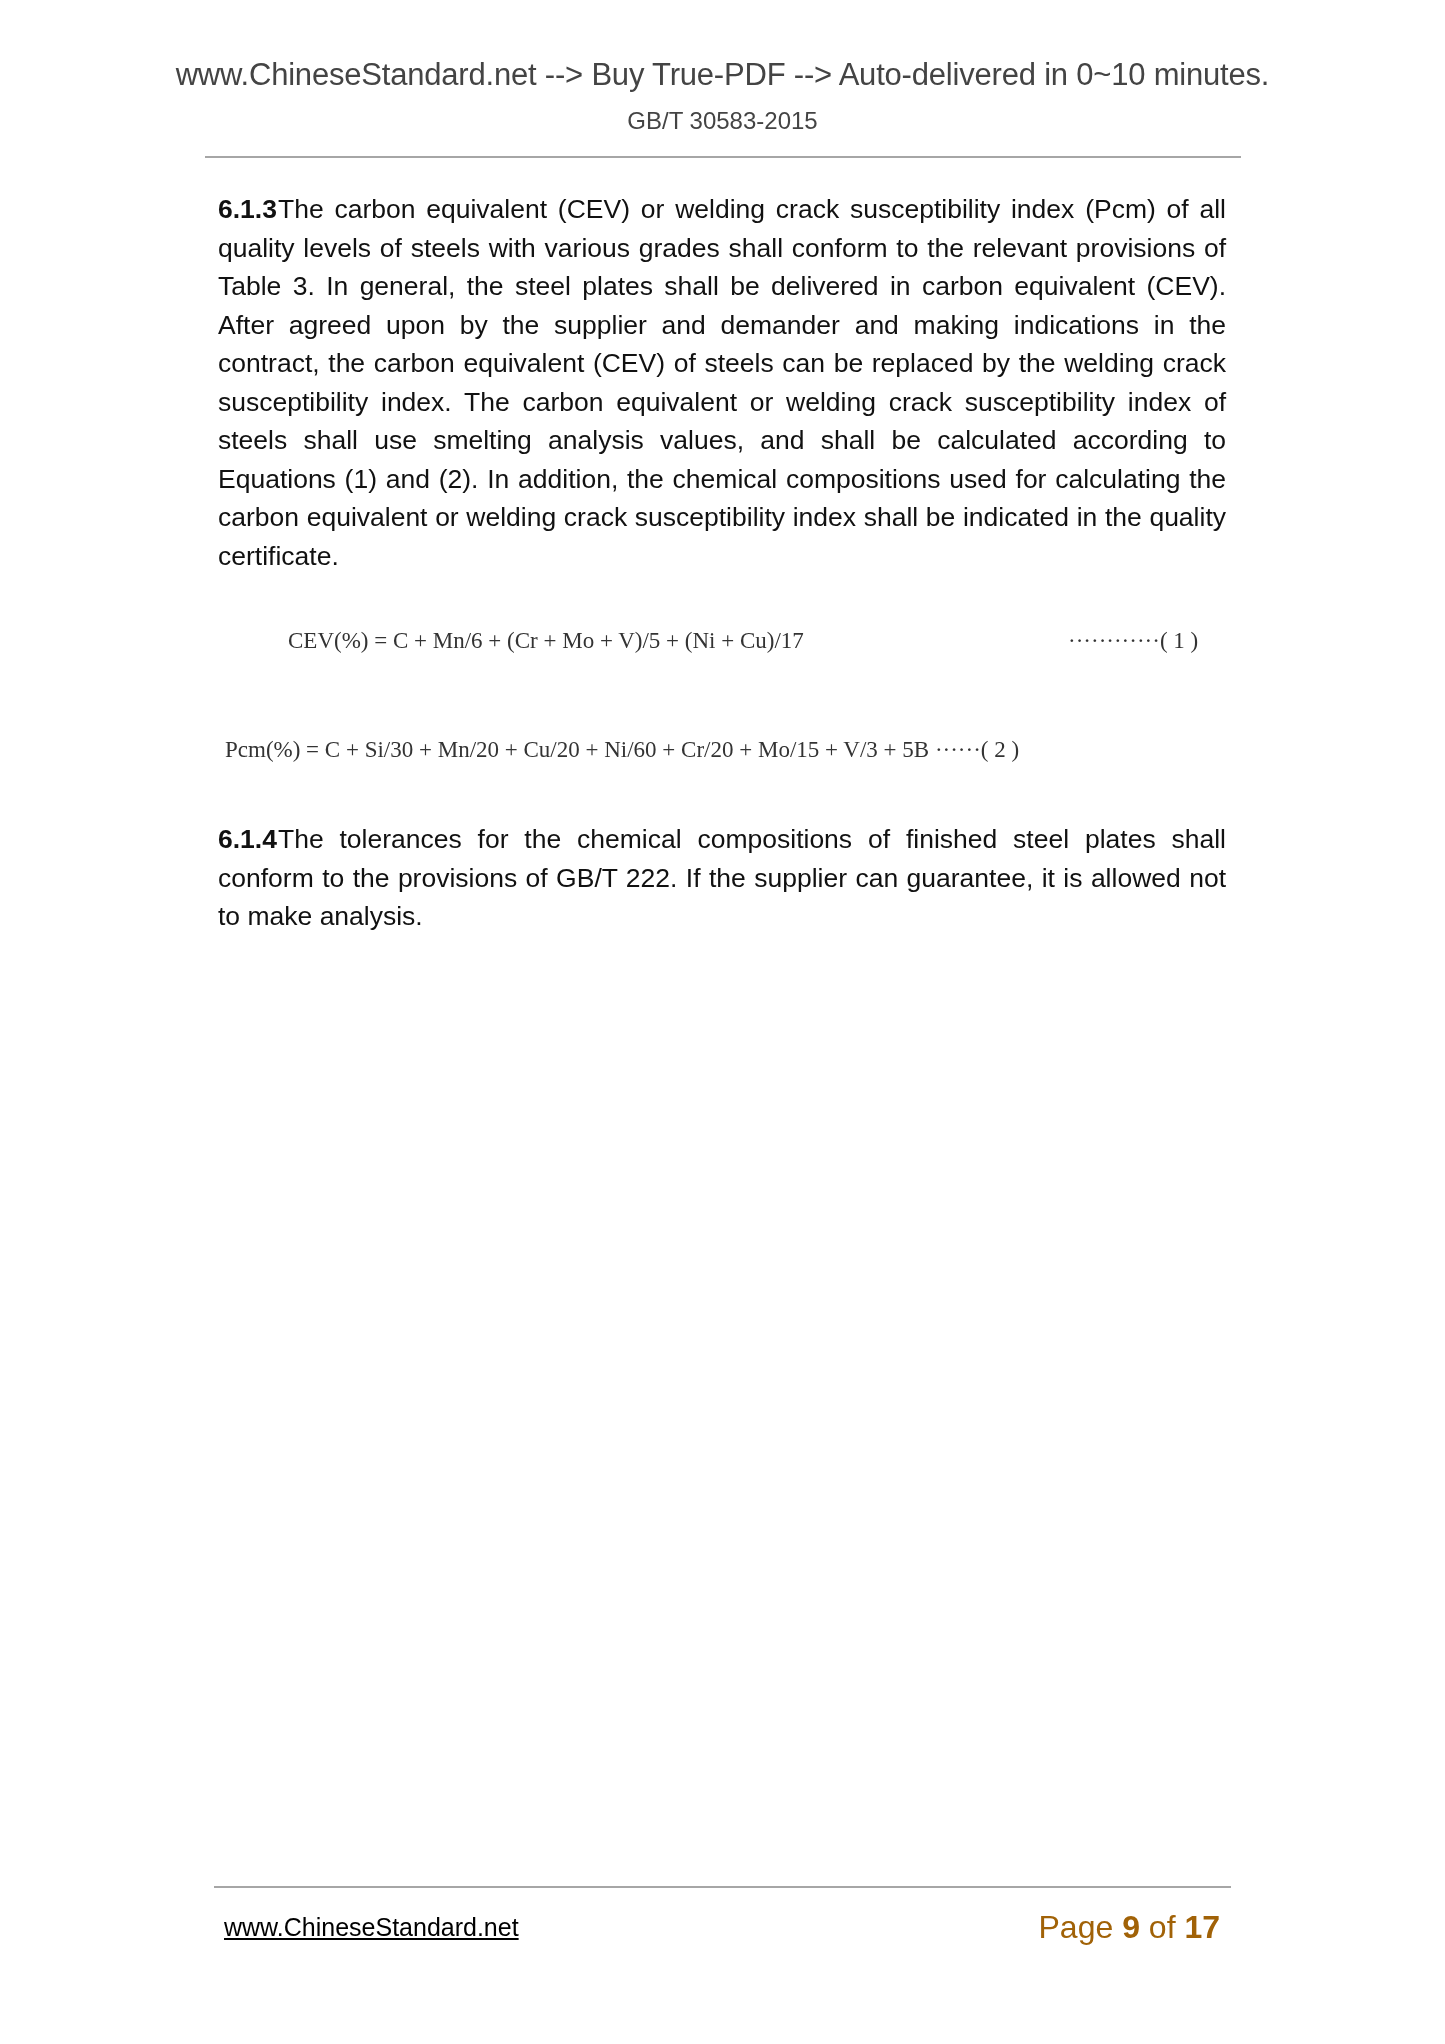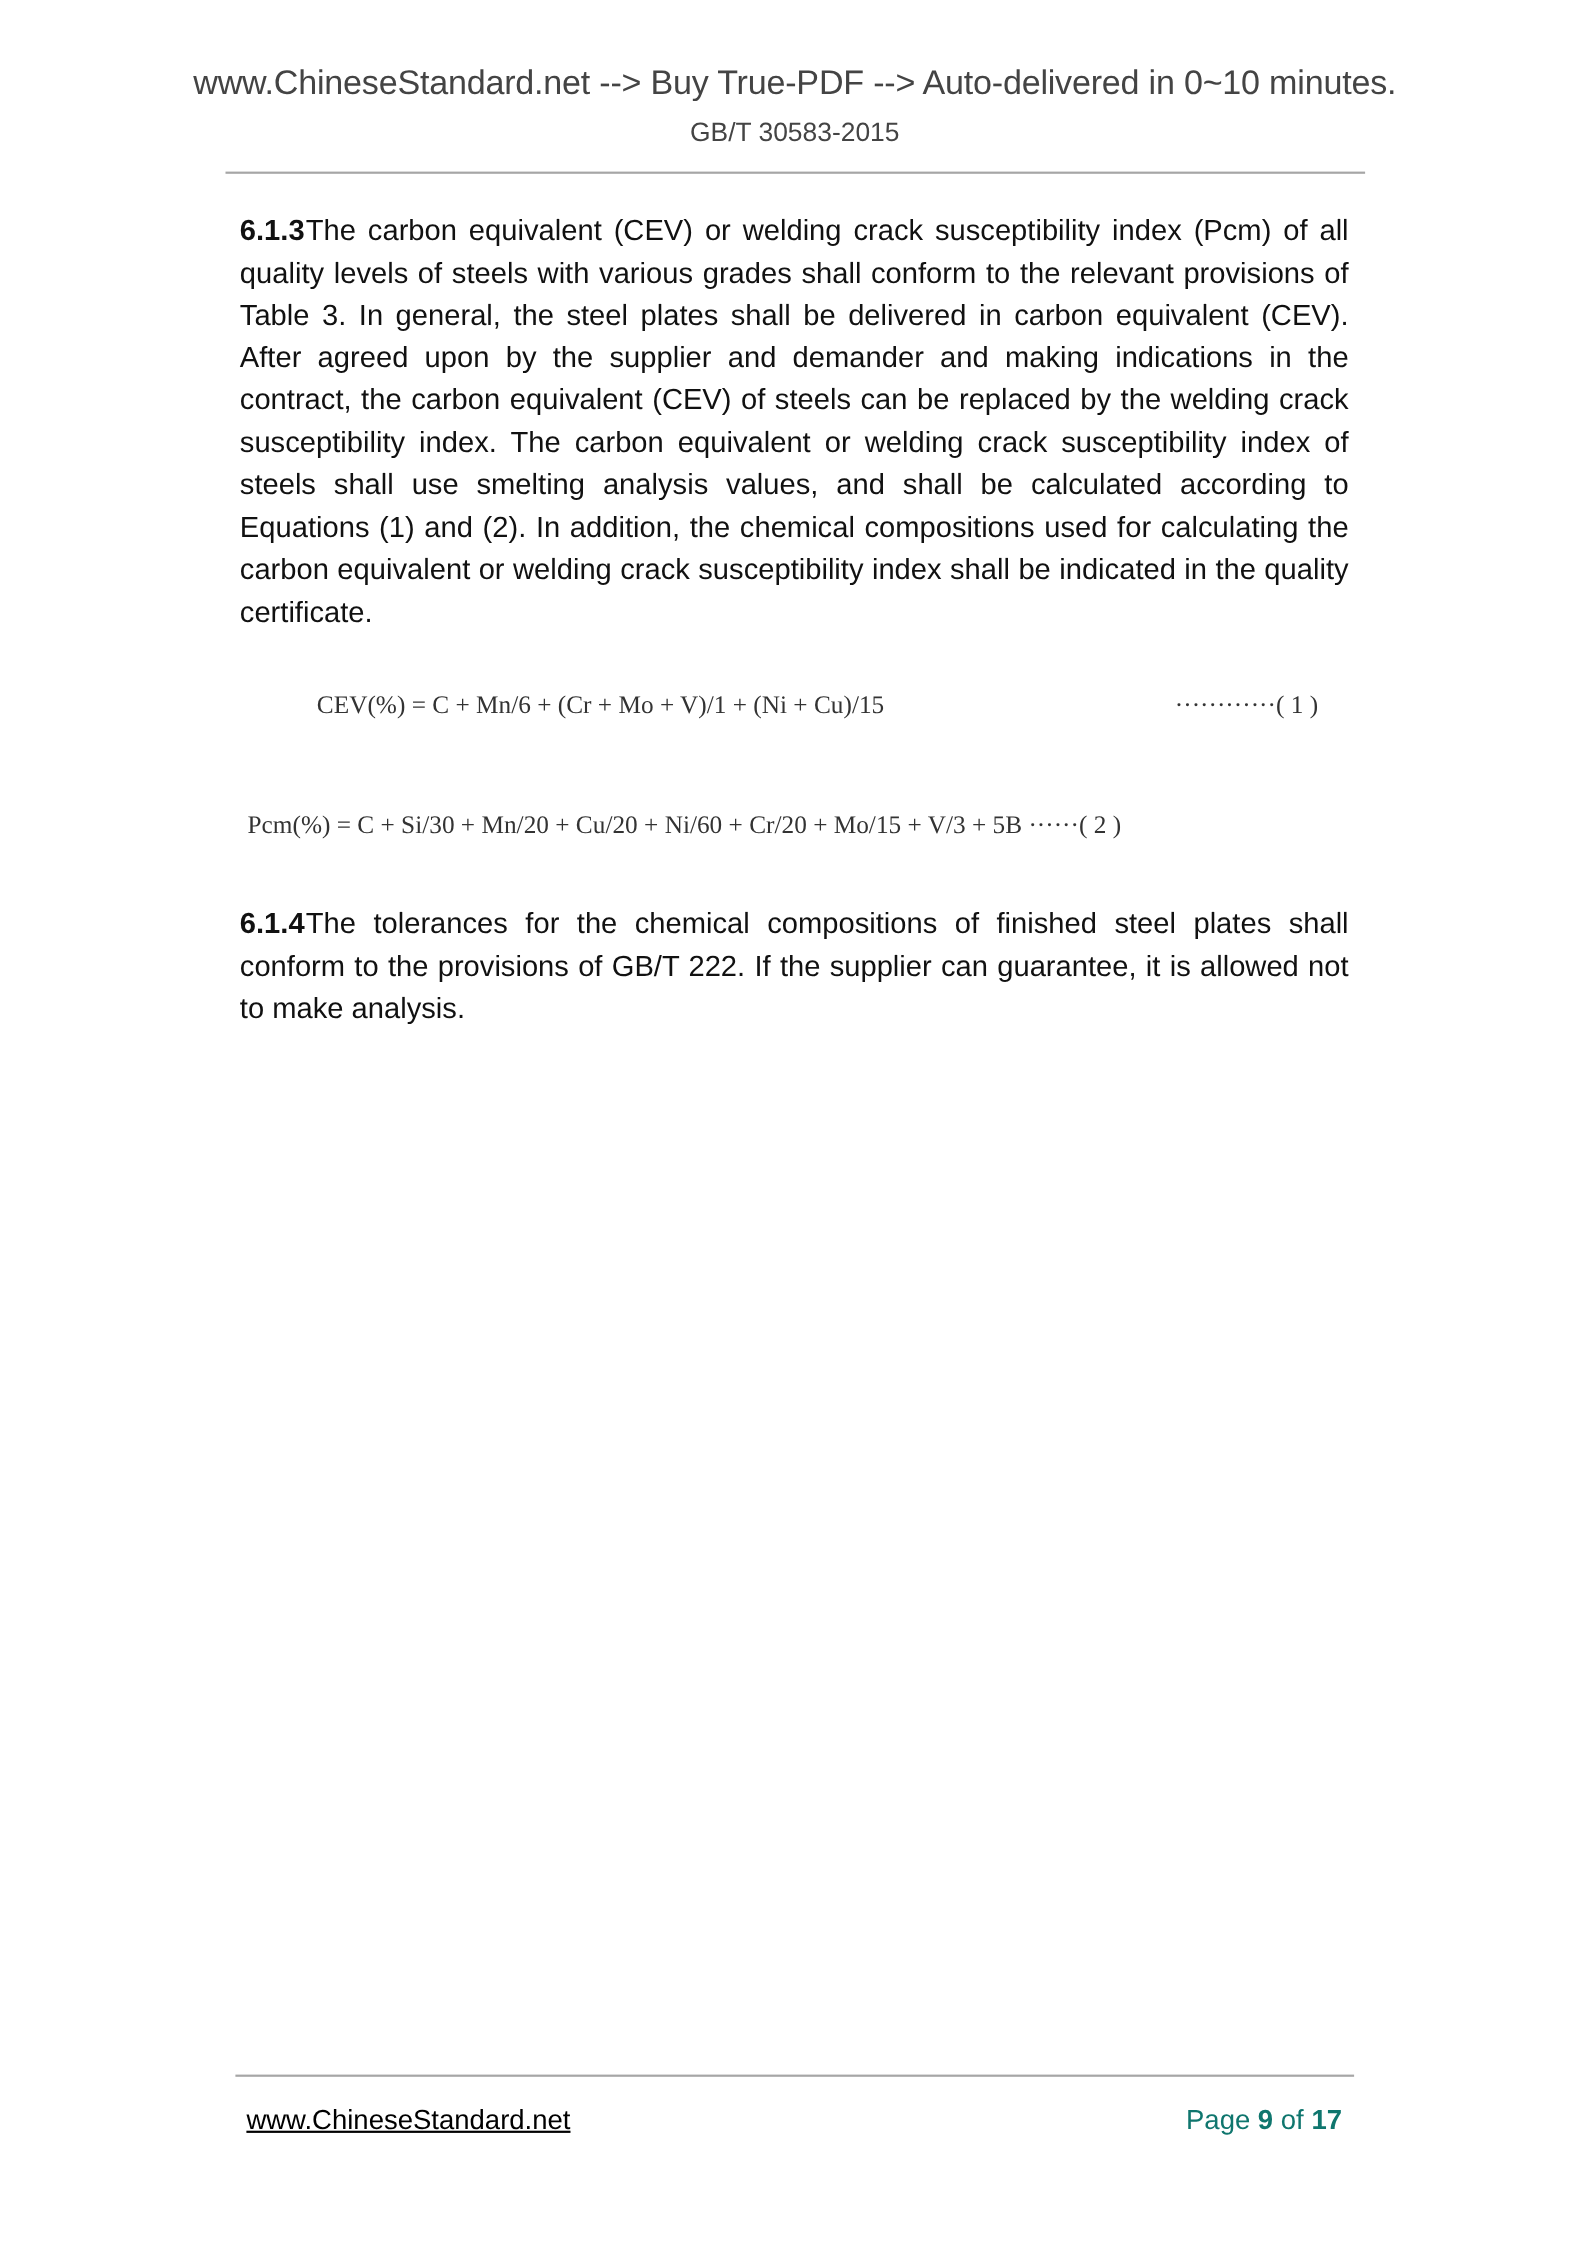--- a/index.html
+++ b/index.html
@@ -86,36 +86,36 @@
       font-size: 25px;
       color: #000000;
       text-decoration: underline;
       line-height: 30px;
       cursor: pointer;
     }
     .footer-page {
       position: absolute;
       right: 225px;
       top: 1912px;
-      font-size: 25px;
-      color: #0f766e;
+      font-size: 32px;
+      color: #a16207;
       line-height: 30px;
     }
     .footer-page b { font-weight: bold; }
   </style>
 </head>
 <body>
 
 <div class="header-banner">www.ChineseStandard.net --&gt; Buy True-PDF --&gt; Auto-delivered in 0~10 minutes.</div>
 <div class="header-std">GB/T 30583-2015</div>
 <div class="header-rule"></div>
 
 <div class="para" id="para-613"><span class="clause-num">6.1.3</span><span>The carbon equivalent (CEV) or welding crack susceptibility index (Pcm) of all quality levels of steels with various grades shall conform to the relevant provisions of Table 3. In general, the steel plates shall be delivered in carbon equivalent (CEV). After agreed upon by the supplier and demander and making indications in the contract, the carbon equivalent (CEV) of steels can be replaced by the welding crack susceptibility index. The carbon equivalent or welding crack susceptibility index of steels shall use smelting analysis values, and shall be calculated according to Equations (1) and (2). In addition, the chemical compositions used for calculating the carbon equivalent or welding crack susceptibility index shall be indicated in the quality certificate.</span></div>
 
-<div class="equation" id="eq1">CEV(%) = C + Mn/6 + (Cr + Mo + V)/1 + (Ni + Cu)/15</div>
+<div class="equation" id="eq1">CEV(%) = C + Mn/6 + (Cr + Mo + V)/5 + (Ni + Cu)/17</div>
 <div class="eq-num" id="eq1-num">············( 1 )</div>
 
 <div class="equation" id="eq2"><span>Pcm(%) = C + Si/30 + Mn/20 + Cu/20 + Ni/60 + Cr/20 + Mo/15 + V/3 + 5B</span> <span>······( 2 )</span></div>
 
 <div class="para" id="para-614"><span class="clause-num">6.1.4</span><span>The tolerances for the chemical compositions of finished steel plates shall conform to the provisions of GB/T 222. If the supplier can guarantee, it is allowed not to make analysis.</span></div>
 
 <div class="footer-rule"></div>
 <a class="footer-link">www.ChineseStandard.net</a>
 <div class="footer-page"><span>Page</span> <b>9</b> <span>of</span> <b>17</b></div>
 

